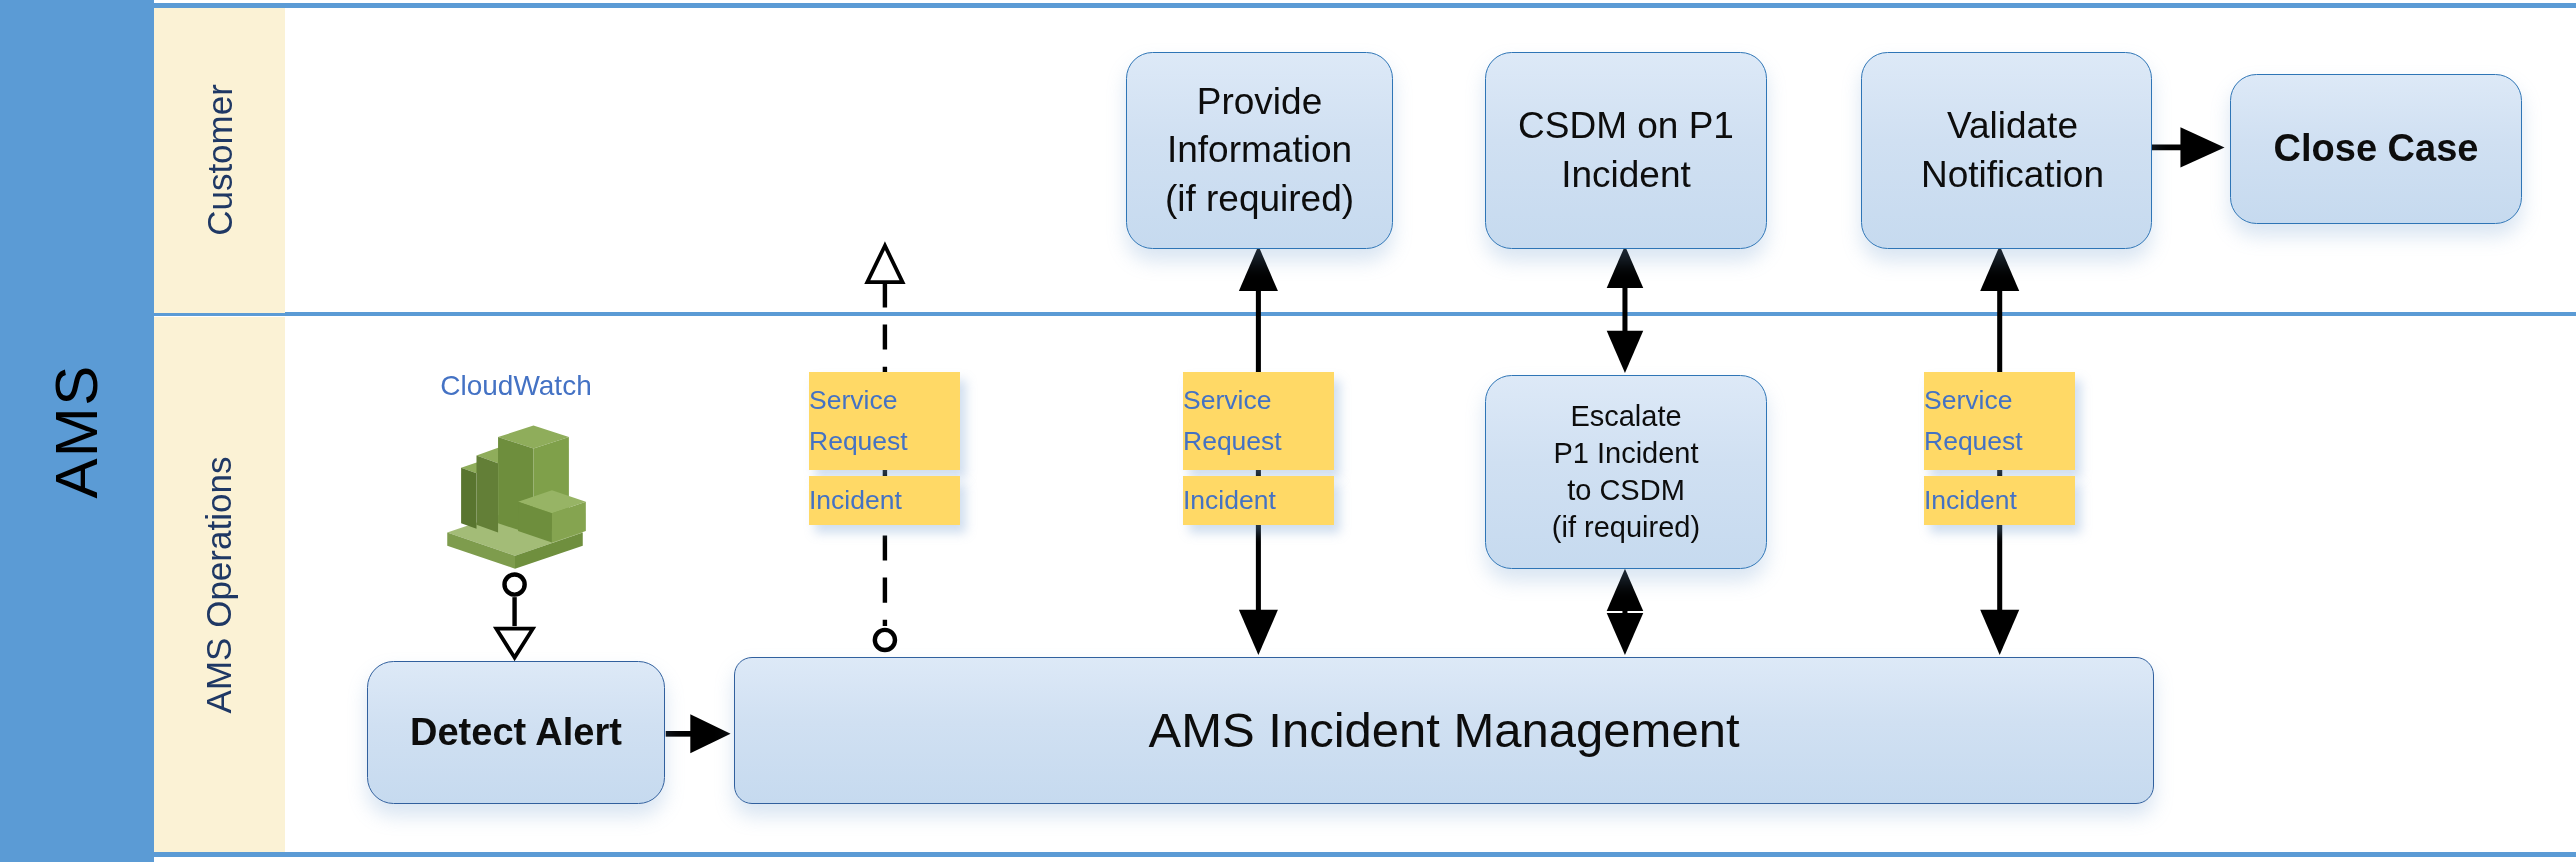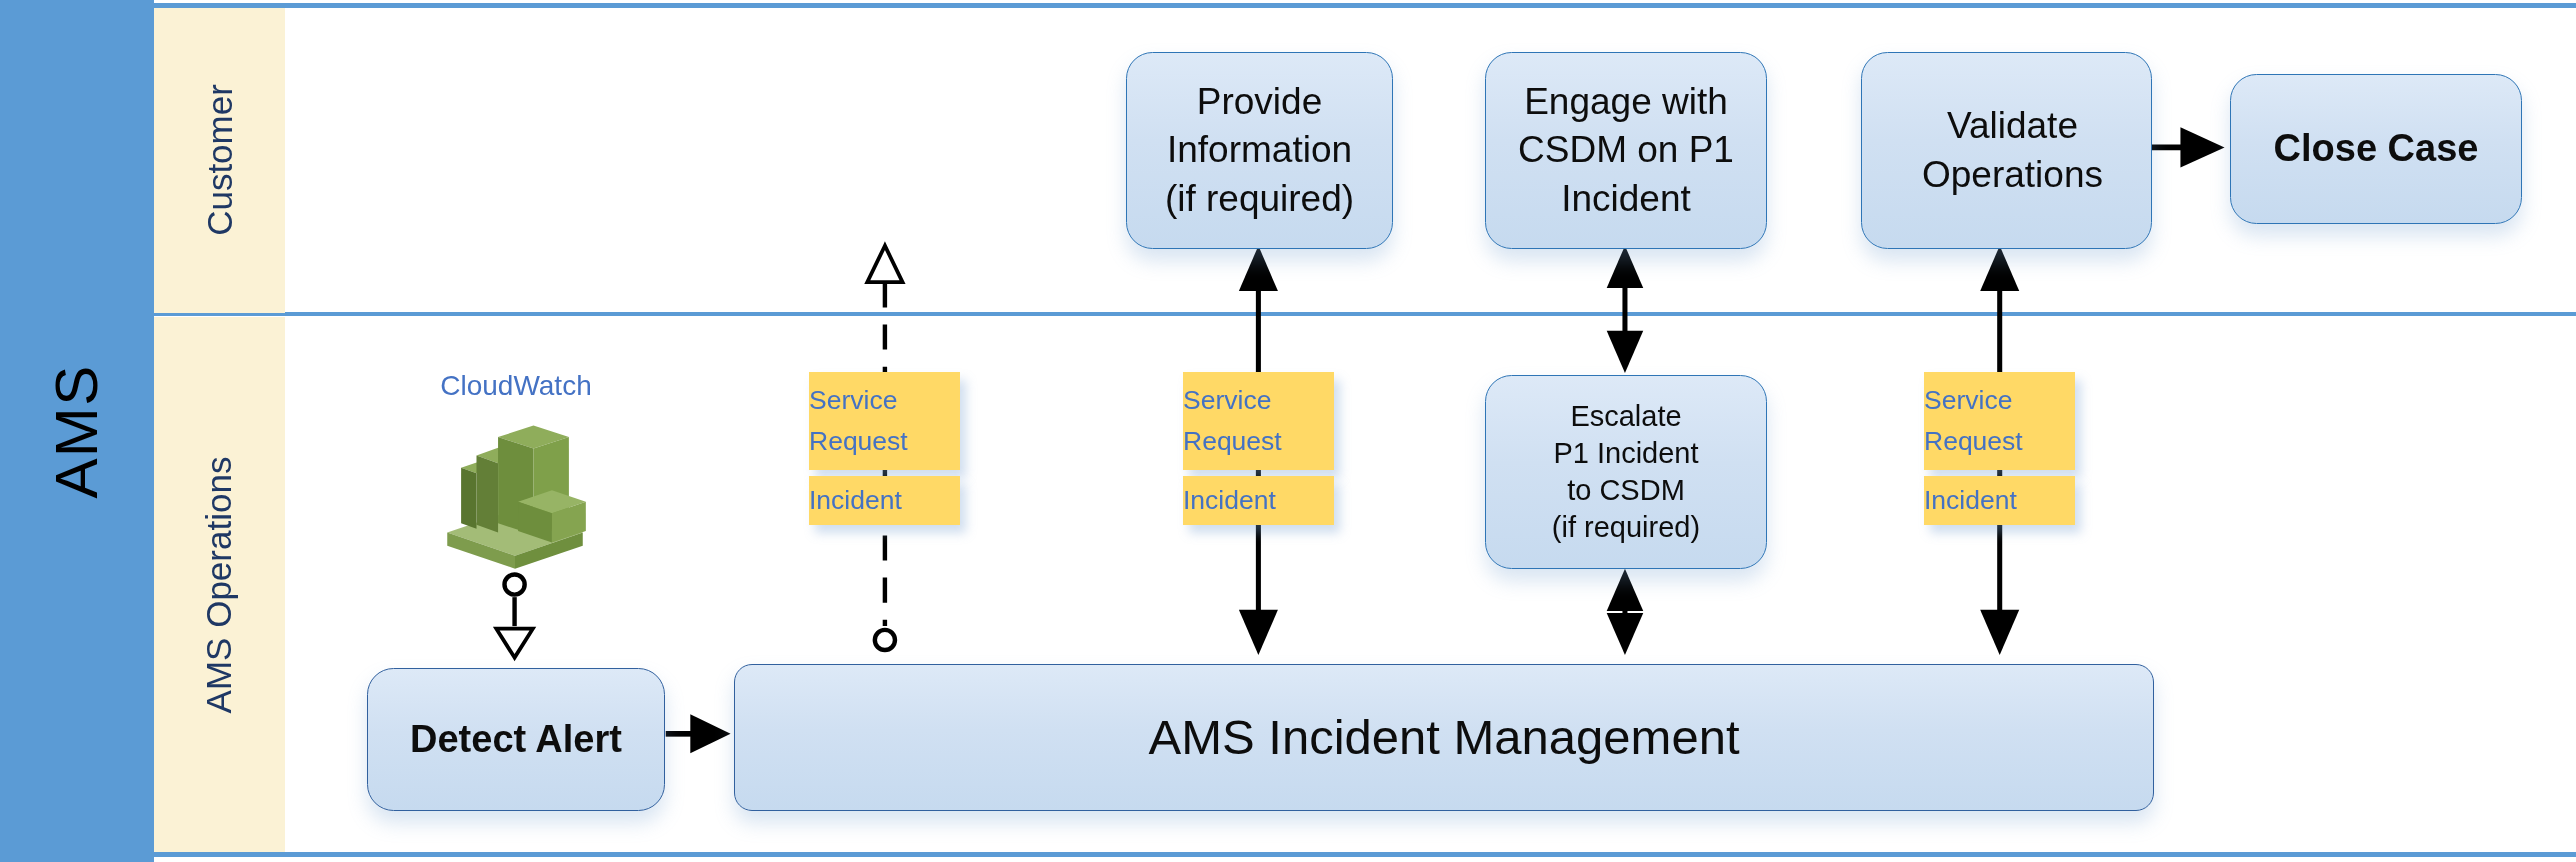--- a/index.html
+++ b/index.html
@@ -24,21 +24,21 @@
        display:flex;align-items:center;justify-content:center;}
   .bar .rot{transform:rotate(-90deg);white-space:nowrap;font-size:60px;color:#000;letter-spacing:1.3px;}
   .lanehead{position:absolute;left:154px;width:131px;background:var(--cream);z-index:2;
        display:flex;align-items:center;justify-content:center;}
   .lanehead .rot{transform:rotate(-90deg);white-space:nowrap;font-size:35px;color:var(--navy);}
   .pbox{position:absolute;z-index:4;border:1.9px solid var(--box-border);border-radius:26.5px;
        background:linear-gradient(180deg,var(--box-fill-top) 0%,#d0e0f2 45%,var(--box-fill-bot) 100%);
        display:flex;flex-direction:column;align-items:center;justify-content:center;
        text-align:center;font-size:37px;line-height:1.3;color:var(--ink);
        box-shadow:0 11.3px 19px rgba(120,160,210,.28);}
-  .pbox.dark{border-color:var(--box-border-dark);margin-top:7px;}
+  .pbox.dark{border-color:var(--box-border-dark);}
   .pbox.bold{font-weight:bold;font-size:38px;}
   .pbox.big{font-size:49px;border-radius:18px;}
   .tag{position:absolute;z-index:5;background:var(--tag-yellow);color:var(--tag-blue);
        display:flex;flex-direction:column;align-items:flex-start;justify-content:center;
        text-align:center;font-size:26.5px;line-height:1.55;
        box-shadow:6.3px 7.6px 10px rgba(120,160,210,.35);}
   .cw-label{position:absolute;z-index:4;text-align:center;color:var(--tag-blue);font-size:28px;}
   svg.overlay{position:absolute;left:0;top:0;z-index:3;}
   svg.cwicon{position:absolute;z-index:4;}
 </style>
@@ -110,27 +110,26 @@
       <polygon points="817,1044 788,998 846,998" fill="#ffffff" stroke="#000" stroke-width="6"></polygon>
     </g>
   </svg>
 
   <div class="pbox" style="left:1126px;top:52px;width:265px;height:195px;">
     <span>Provide</span>
     <span>Information</span>
     <span>(if required)</span>
   </div>
   <div class="pbox" style="left:1485px;top:52px;width:280px;height:195px;">
-    <span>Engage with</span>
     <span>CSDM on P1</span>
     <span>Incident</span>
   </div>
   <div class="pbox" style="left:1861px;top:52px;width:277px;height:195px;padding-left:12px;">
     <span>Validate</span>
-    <span>Operations</span>
+    <span>Notification</span>
   </div>
   <div class="pbox bold" style="left:2230px;top:74px;width:290px;height:148px;">
     <span>Close Case</span>
   </div>
 
   <div class="pbox" style="left:1485px;top:375px;width:280px;height:192px;font-size:29px;line-height:1.28;">
     <span>Escalate</span>
     <span>P1 Incident</span>
     <span>to CSDM</span>
     <span>(if required)</span>

